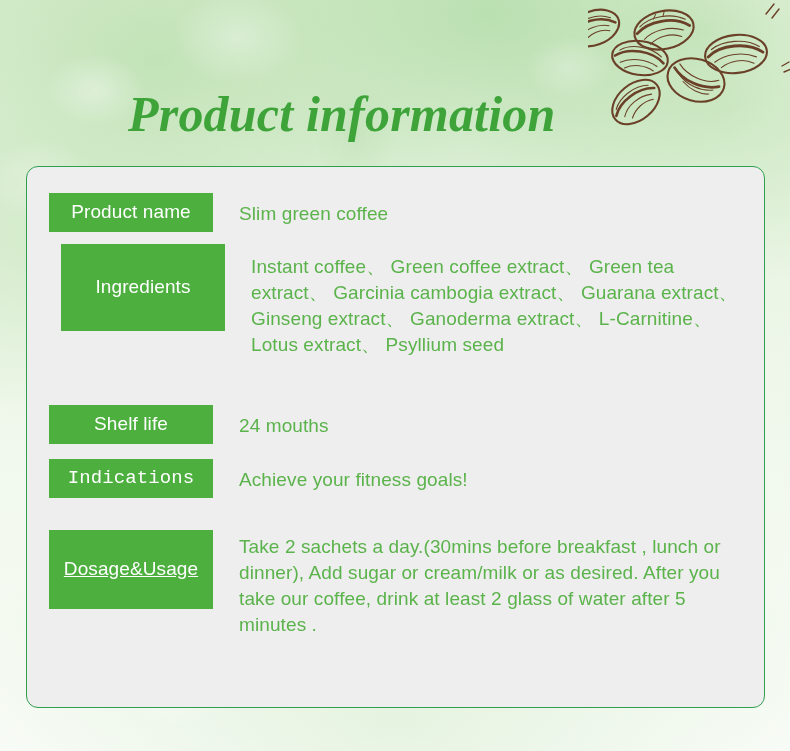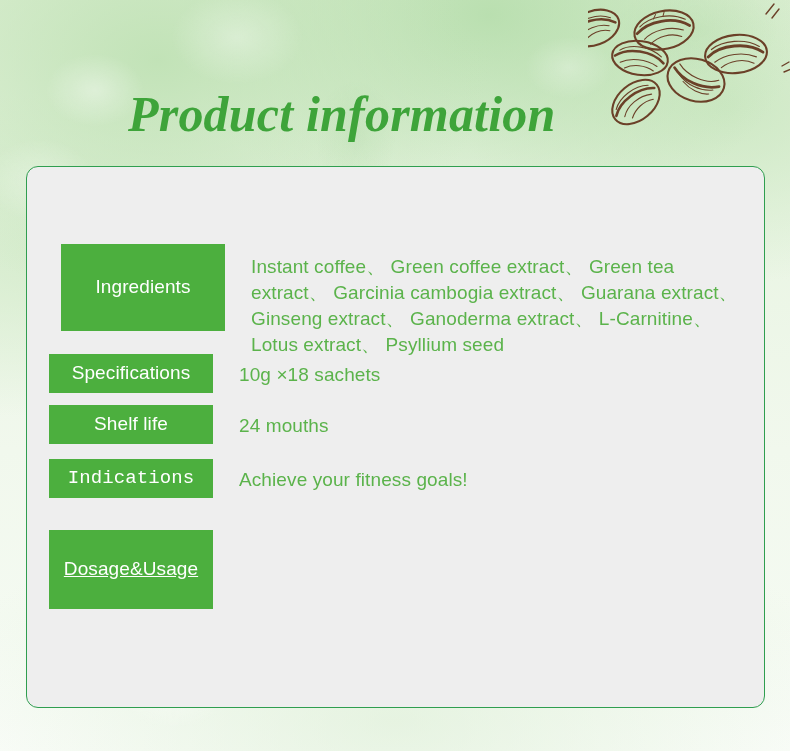--- a/index.html
+++ b/index.html
@@ -221,42 +221,43 @@
         <path d="M178,22 L186,12 M184,26 L191,17 M194,74 L201,70 M196,80 L203,77" stroke-width="1.4"></path>
       </g>
     </svg>
   </div>
 
   <h1 class="page-title">Product information</h1>
 
   <div class="info-card">
     <div class="spec-table">
 
+      <div class="spec-row row-name">
+        <div class="row-label">Product name</div>
+        <div class="row-value">Slim green coffee</div>
+      </div>
 
       <div class="spec-row row-ingredients">
         <div class="row-label">Ingredients</div>
         <div class="row-value">Instant coffee、 Green coffee extract、 Green tea extract、 Garcinia cambogia extract、  Guarana extract、 Ginseng extract、 Ganoderma extract、 L-Carnitine、 Lotus extract、 Psyllium seed</div>
       </div>
 
-      <div class="spec-row row-specs">
-        <div class="row-label">Specifications</div>
-        <div class="row-value">10g ×18 sachets</div>
-      </div>
 
       <div class="spec-row row-shelf">
         <div class="row-label">Shelf life</div>
         <div class="row-value">24 mouths</div>
       </div>
 
       <div class="spec-row row-indications">
         <div class="row-label">Indications</div>
         <div class="row-value">Achieve your fitness goals!</div>
       </div>
 
       <div class="spec-row row-dosage">
         <div class="row-label">Dosage&amp;Usage</div>
+        <div class="row-value">Take 2 sachets a day.(30mins before breakfast , lunch or dinner), Add sugar or cream/milk or as desired. After you take our coffee, drink at least 2 glass of water after 5 minutes .</div>
       </div>
 
 
     </div>
   </div>
 
 </div>
 
 </body></html>

